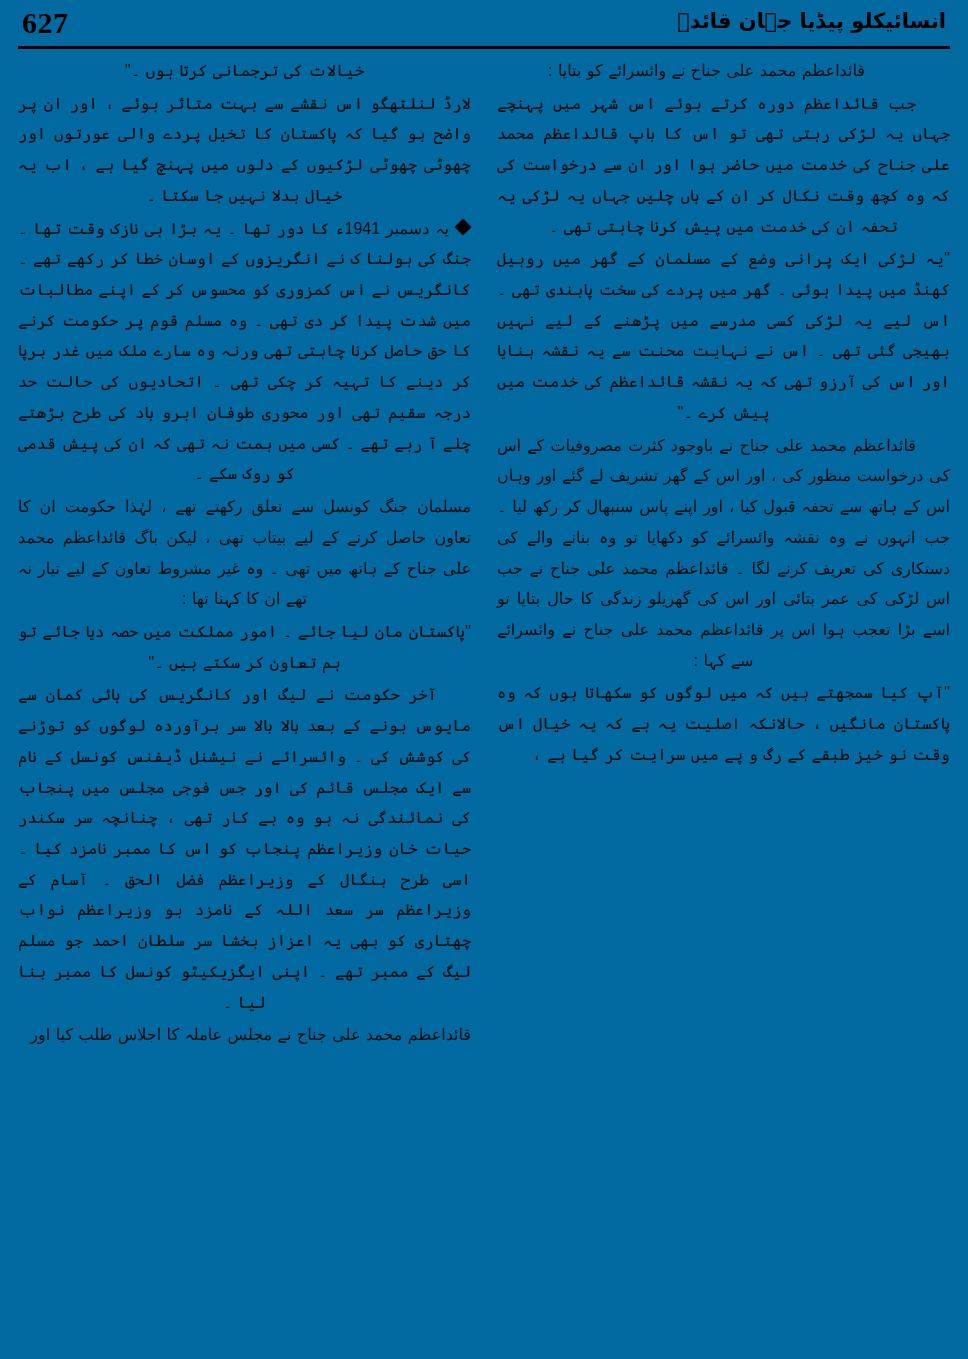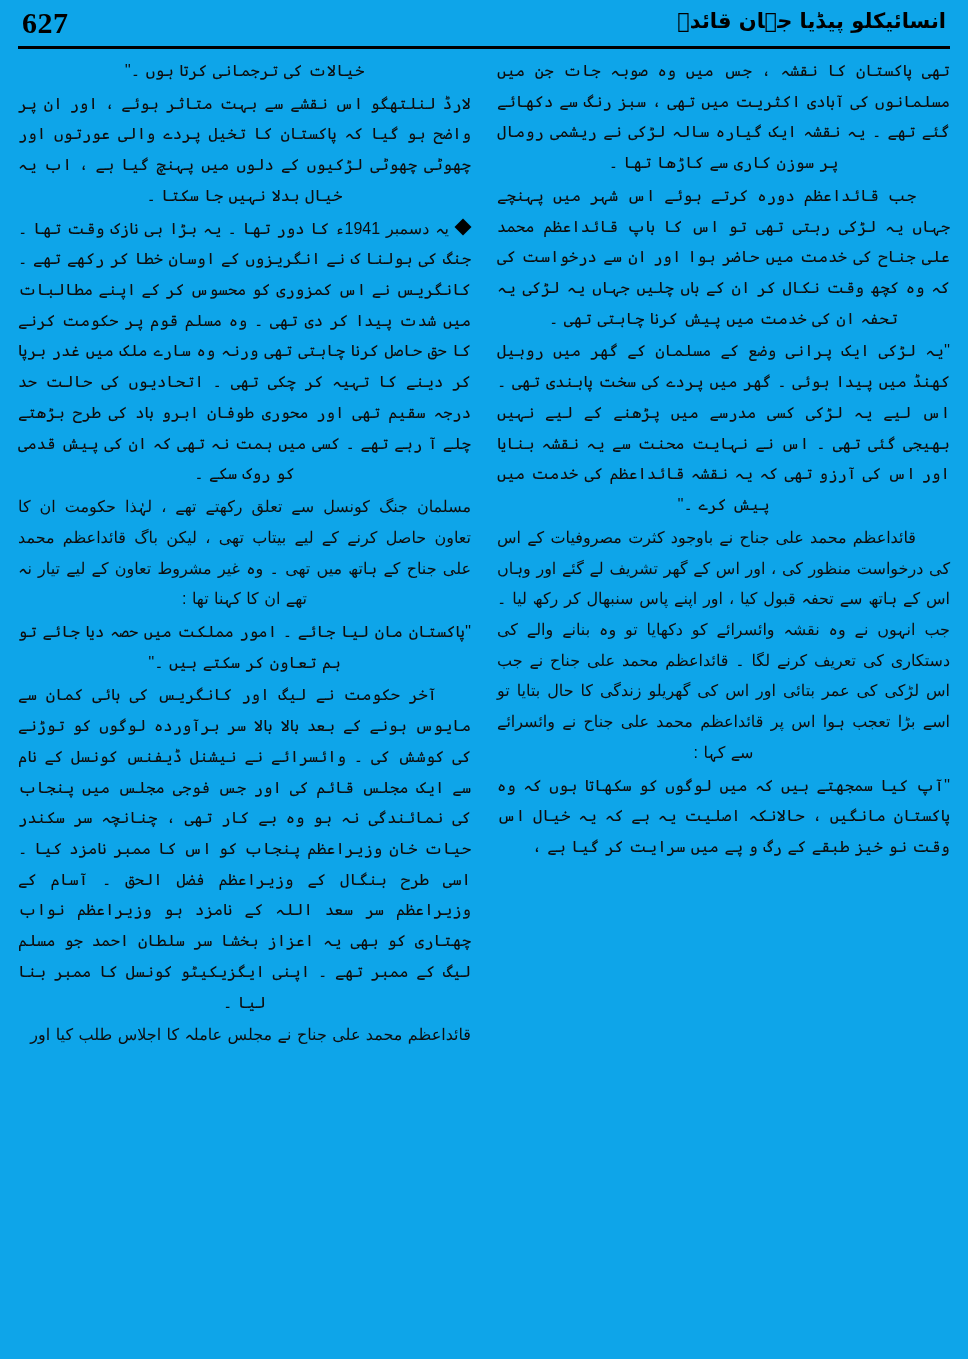--- a/index.html
+++ b/index.html
@@ -4,21 +4,21 @@
 <style>
   html, body {
     margin: 0;
     padding: 0;
     background: #ffffff;
   }
   .page {
     position: relative;
     width: 968px;
     height: 1359px;
-    background: #0ea5e9;
+    background: #0369a1;
     font-family: "DejaVu Sans", sans-serif;
     color: #0d0d0d;
     overflow: hidden;
     box-sizing: border-box;
     padding: 0;
   }
 
   
   .header {
     position: absolute;
@@ -121,21 +121,21 @@
 
   <div class="header">
     <div class="page-number">627</div>
     <div class="book-title">انسائیکلو پیڈیا جہان قائدؐ</div>
   </div>
   <div class="header-rule"></div>
 
   <div class="columns">
 
     <div class="column">
-      <p class="para centered-last">تھی پاکستان کا نقشہ ، جس میں وہ صوبہ جات جن میں مسلمانوں کی آبادی اکثریت میں تھی ، سبز رنگ سے دکھائے گئے تھے ۔ یہ نقشہ ایک گیارہ سالہ لڑکی نے ریشمی رومال پر سوزن کاری سے کاڑھا تھا ۔</p>
+      <p class="para indent centered-last">قائداعظم محمد علی جناح نے وائسرائے کو بتایا :</p>
       <p class="para indent centered-last">جب قائداعظم دورہ کرتے ہوئے اس شہر میں پہنچے جہاں یہ لڑکی رہتی تھی تو اس کا باپ قائداعظم محمد علی جناح کی خدمت میں حاضر ہوا اور ان سے درخواست کی کہ وہ کچھ وقت نکال کر ان کے ہاں چلیں جہاں یہ لڑکی یہ تحفہ ان کی خدمت میں پیش کرنا چاہتی تھی ۔</p>
       <p class="para quote centered-last">''یہ لڑکی ایک پرانی وضع کے مسلمان کے گھر میں روہیل کھنڈ میں پیدا ہوئی ۔ گھر میں پردے کی سخت پابندی تھی ۔ اس لیے یہ لڑکی کسی مدرسے میں پڑھنے کے لیے نہیں بھیجی گئی تھی ۔ اس نے نہایت محنت سے یہ نقشہ بنایا اور اس کی آرزو تھی کہ یہ نقشہ قائداعظم کی خدمت میں پیش کرے ۔''</p>
       <p class="para indent centered-last">قائداعظم محمد علی جناح نے باوجود کثرت مصروفیات کے اس کی درخواست منظور کی ، اور اس کے گھر تشریف لے گئے اور وہاں اس کے ہاتھ سے تحفہ قبول کیا ، اور اپنے پاس سنبھال کر رکھ لیا ۔ جب انہوں نے وہ نقشہ وائسرائے کو دکھایا تو وہ بنانے والے کی دستکاری کی تعریف کرنے لگا ۔ قائداعظم محمد علی جناح نے جب اس لڑکی کی عمر بتائی اور اس کی گھریلو زندگی کا حال بتایا تو اسے بڑا تعجب ہوا اس پر قائداعظم محمد علی جناح نے وائسرائے سے کہا :</p>
       <p class="para quote">''آپ کیا سمجھتے ہیں کہ میں لوگوں کو سکھاتا ہوں کہ وہ پاکستان مانگیں ، حالانکہ اصلیت یہ ہے کہ یہ خیال اس وقت نو خیز طبقے کے رگ و پے میں سرایت کر گیا ہے ،</p>
     </div>
 
     <div class="column">
       <p class="para centered-last">خیالات کی ترجمانی کرتا ہوں ۔''</p>
       <p class="para centered-last">لارڈ لنلتھگو اس نقشے سے بہت متاثر ہوئے ، اور ان پر واضح ہو گیا کہ پاکستان کا تخیل پردے والی عورتوں اور چھوٹی چھوٹی لڑکیوں کے دلوں میں پہنچ گیا ہے ، اب یہ خیال بدلا نہیں جا سکتا ۔</p>
       <p class="para bullet-para centered-last"><span class="diamond"></span><span>یہ دسمبر 1941ء کا دور تھا ۔ یہ بڑا ہی نازک وقت تھا ۔ جنگ کی ہولنا ک نے انگریزوں کے اوسان خطا کر رکھے تھے ۔ کانگریس نے اس کمزوری کو محسوس کر کے اپنے مطالبات میں شدت پیدا کر دی تھی ۔ وہ مسلم قوم پر حکومت کرنے کا حق حاصل کرنا چاہتی تھی ورنہ وہ سارے ملک میں غدر برپا کر دینے کا تہیہ کر چکی تھی ۔ اتحادیوں کی حالت حد درجہ سقیم تھی اور محوری طوفان ابرو باد کی طرح بڑھتے چلے آ رہے تھے ۔ کسی میں ہمت نہ تھی کہ ان کی پیش قدمی کو روک سکے ۔</span></p>

